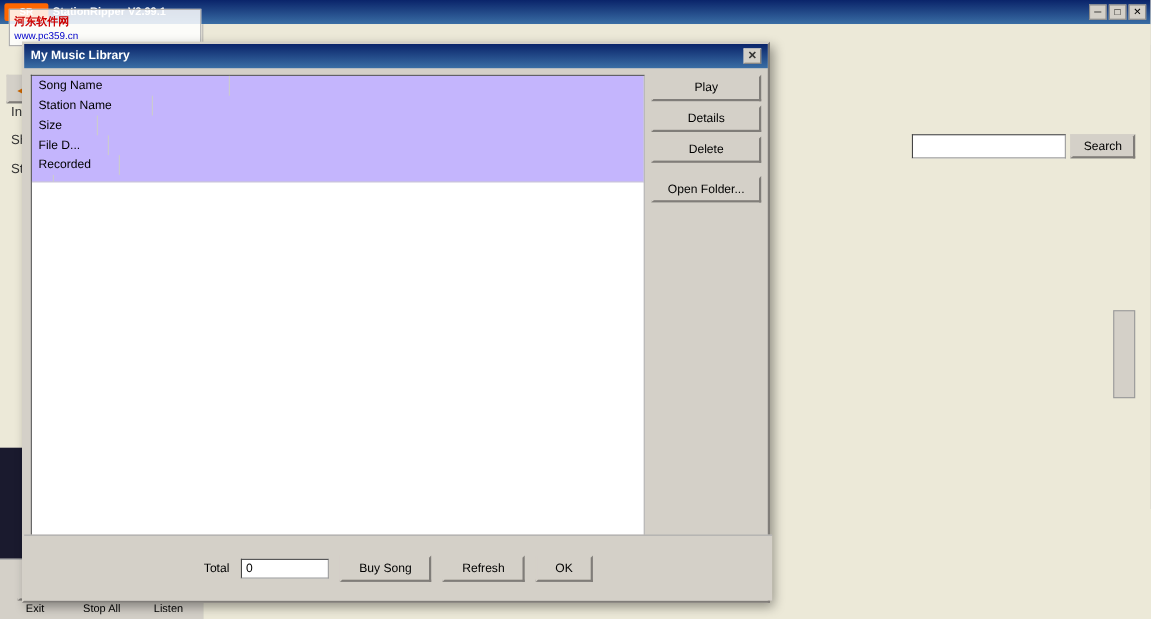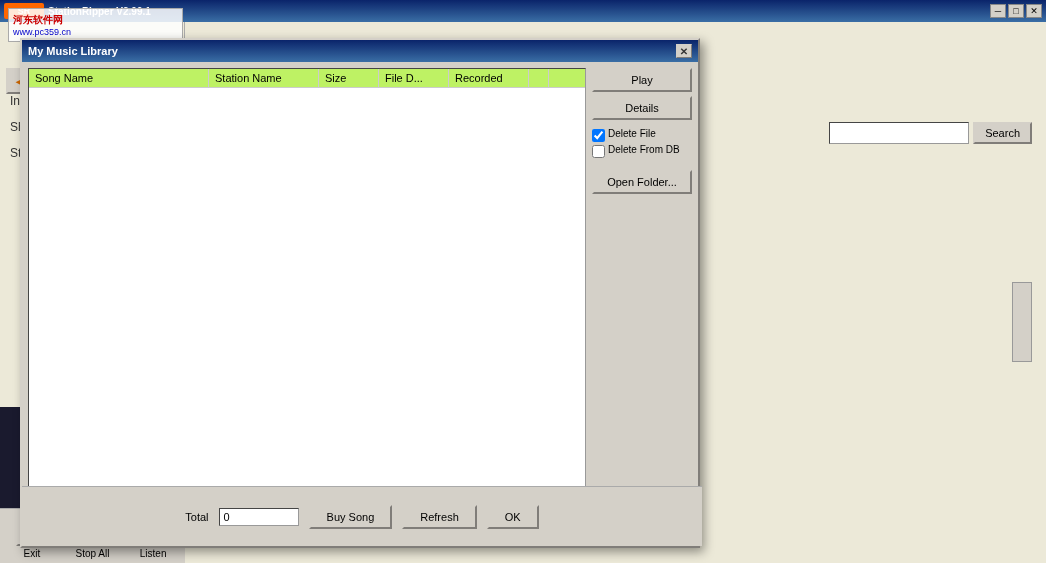--- a/index.html
+++ b/index.html
@@ -285,21 +285,22 @@
     .modal-list-area {
       flex: 1;
       background: white;
       border: 1px inset #999;
       display: flex;
       flex-direction: column;
     }
     .modal-list-header {
       display: flex;
       border-bottom: 1px solid #ccc;
-      background: #bef264;
+      background: #c4b5fd;
+      flex-direction: column;
     }
     .modal-col-header {
       padding: 3px 6px;
       font-size: 11px;
       border-right: 1px solid #ccc;
       cursor: pointer;
     }
     .modal-list-content {
       flex: 1;
       background: white;
@@ -491,31 +492,24 @@
         <div class="modal-list-content"></div>
       </div>
 
       <div class="modal-sidebar">
         <button class="modal-btn">
           <span>Play</span>
         </button>
         <button class="modal-btn">
           <span>Details</span>
         </button>
-
-        <div class="checkbox-area">
-          <div class="checkbox-item">
-            <input type="checkbox" id="cb1" checked="" style="">
-            <label for="cb1">Delete File</label>
-          </div>
-          <div class="checkbox-item">
-            <input type="checkbox" id="cb2" style="">
-            <label for="cb2">Delete From DB</label>
-          </div>
-        </div>
+        <button class="modal-btn">
+          <span>Delete</span>
+        </button>
+
 
         <button class="modal-btn" style="margin-top:8px;">
           <span>Open Folder...</span>
         </button>
       </div>
     </div>
 
     <div class="modal-footer">
       <span class="total-label">Total</span>
       <div class="total-value">0</div>

